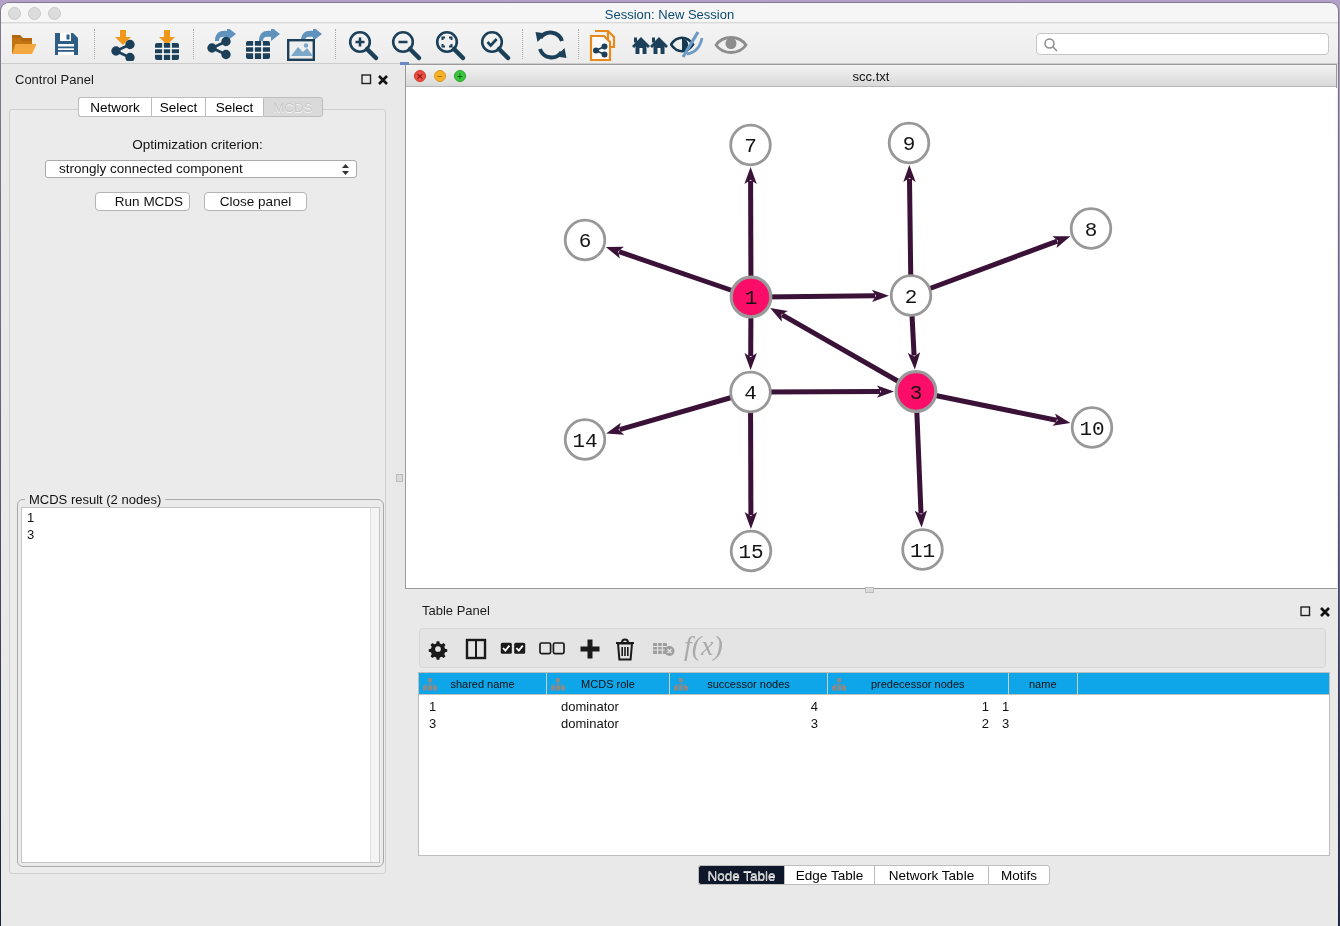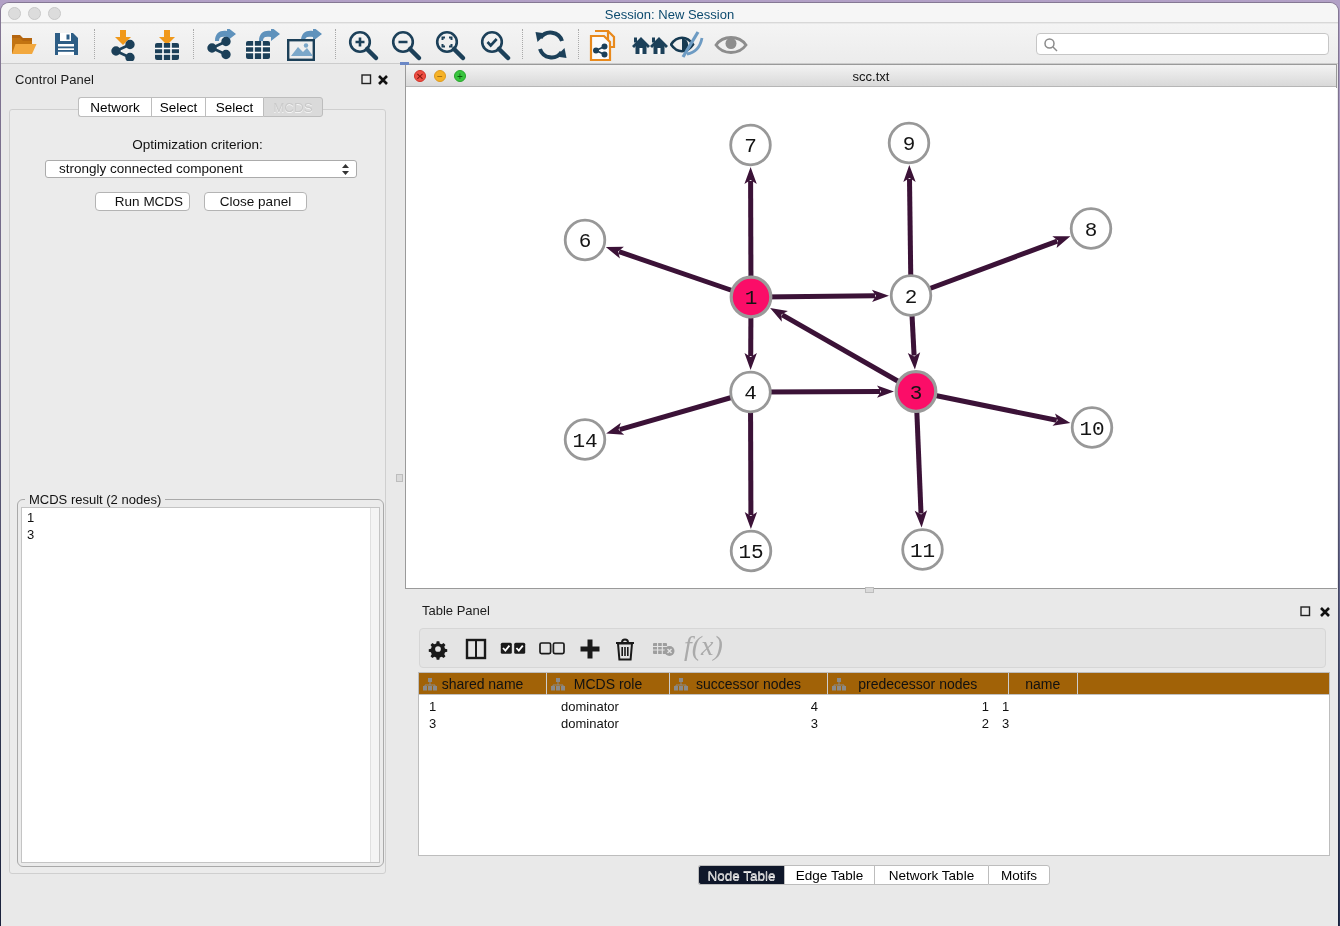--- a/index.html
+++ b/index.html
@@ -38,21 +38,21 @@
   #win { position:absolute; left:404px; top:0px; width:932px; height:525px; border:1px solid #9a9a9a; background:#fff; }
   #win .wtb { position:absolute; left:0; top:0; width:100%; height:22px; background:linear-gradient(#f3f3f3,#d9d9d9); border-bottom:1px solid #b6b6b6; }
   #win .wtitle { position:absolute; left:0; right:0; top:4px; text-align:center; font-size:13px; color:#111; }
   #win .wl { position:absolute; top:4.5px; width:12px; height:12px; border-radius:50%; font-size:10px; line-height:12px; text-align:center; }
   #canvas { position:absolute; left:0; top:23px; width:931px; height:500px; background:#fff; }
   
   #tp { position:absolute; left:405px; top:527px; width:932px; height:300px; }
   #tp .hdr { position:absolute; left:16px; top:12px; font-size:13px; color:#1c1c1c; }
   #tp .tbar { position:absolute; left:13px; top:37px; width:907px; height:40px; background:#e4e4e4; border:1px solid #d6d6d6; border-radius:4px; }
   #tbl { position:absolute; left:12px; top:81px; width:912px; height:184px; background:#fff; border:1px solid #bdbdbd; }
-  #tbl .hrow { position:absolute; left:0; top:0; width:100%; height:22px; background:#a16207; border-bottom:1px solid #c0c0c0; font-size:14px; color:#111; }
+  #tbl .hrow { position:absolute; left:0; top:0; width:100%; height:22px; background:#0ea5e9; border-bottom:1px solid #c0c0c0; font-size:11px; color:#111; }
   #tbl .hcell { position:absolute; top:0; height:22px; border-right:1px solid #cdcdcd; text-align:center; line-height:22px; }
   #tbl .drow { position:absolute; width:100%; height:17px; font-size:13px; color:#111; }
   #tbl .dc { position:absolute; top:0; height:17px; line-height:17px; }
   
   #btabs { position:absolute; left:292px; top:274px; height:20px; display:flex; }
   #btabs .tab { font-size:13.5px; height:20px; line-height:19px; background:#fff; border:1px solid #bdbdbd; border-right:none; color:#000; text-align:center; }
   #btabs .tab.first { border-radius:3px 0 0 3px; background:#0f172a; color:#cccccc; text-shadow:0 1px 0 #f3f3f3; width:86px; }
   #btabs .tab.t2 { width:90px; }
   #btabs .tab.t3 { width:114px; }
   #btabs .tab.last { border-right:1px solid #bdbdbd; border-radius:0 3px 3px 0; width:62px; }

